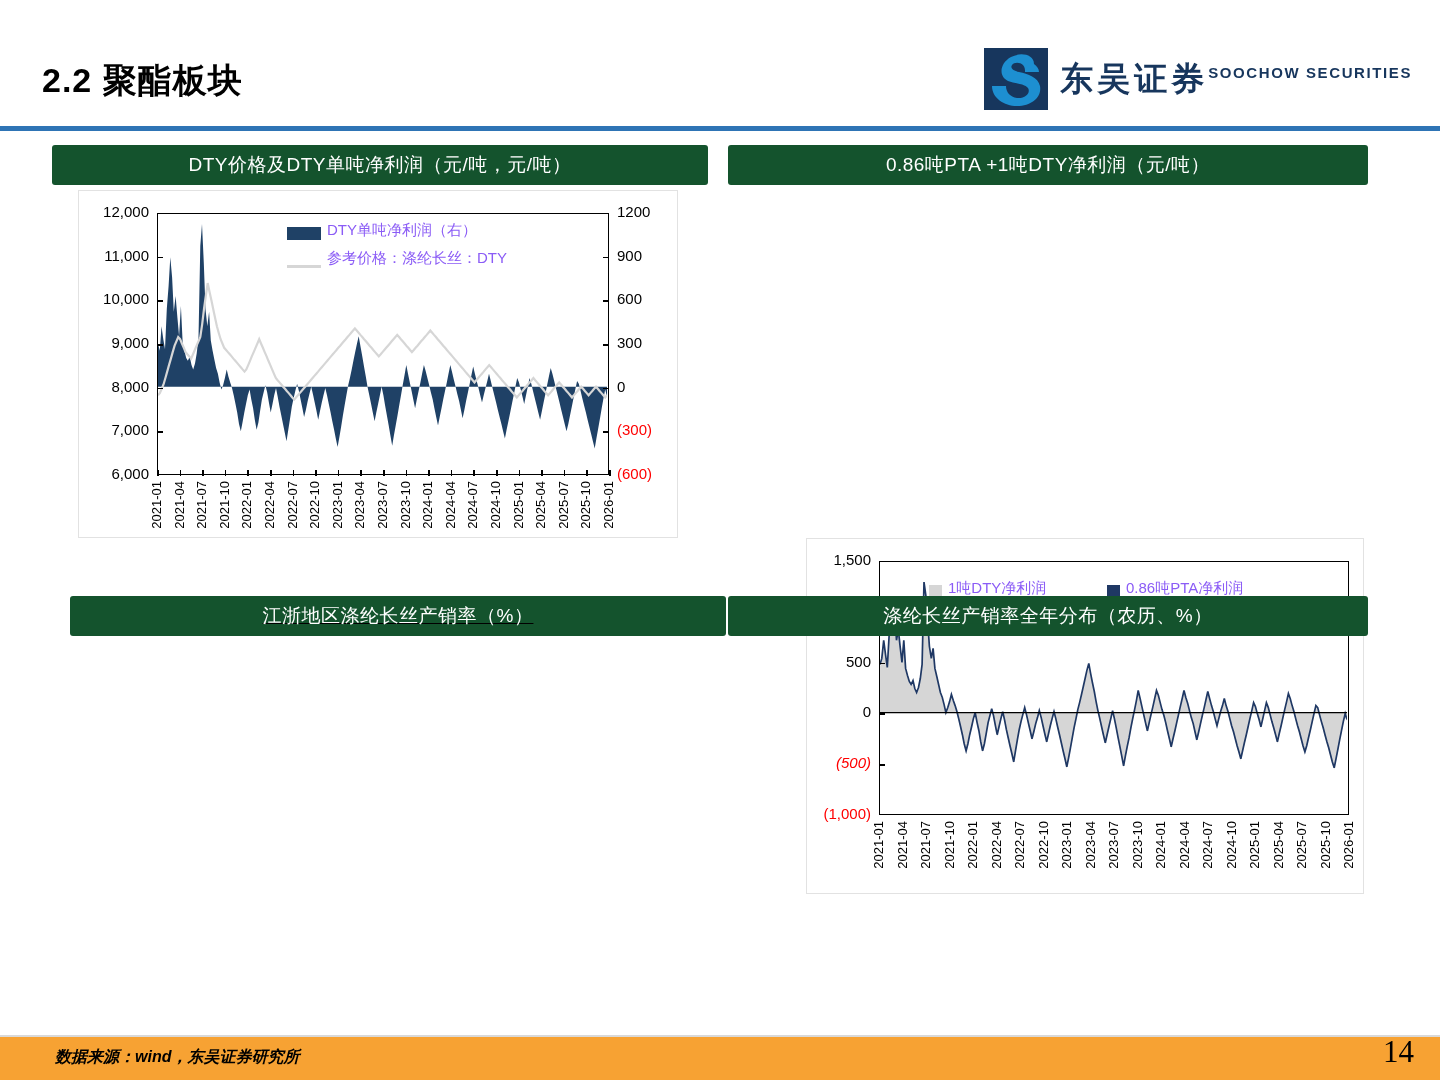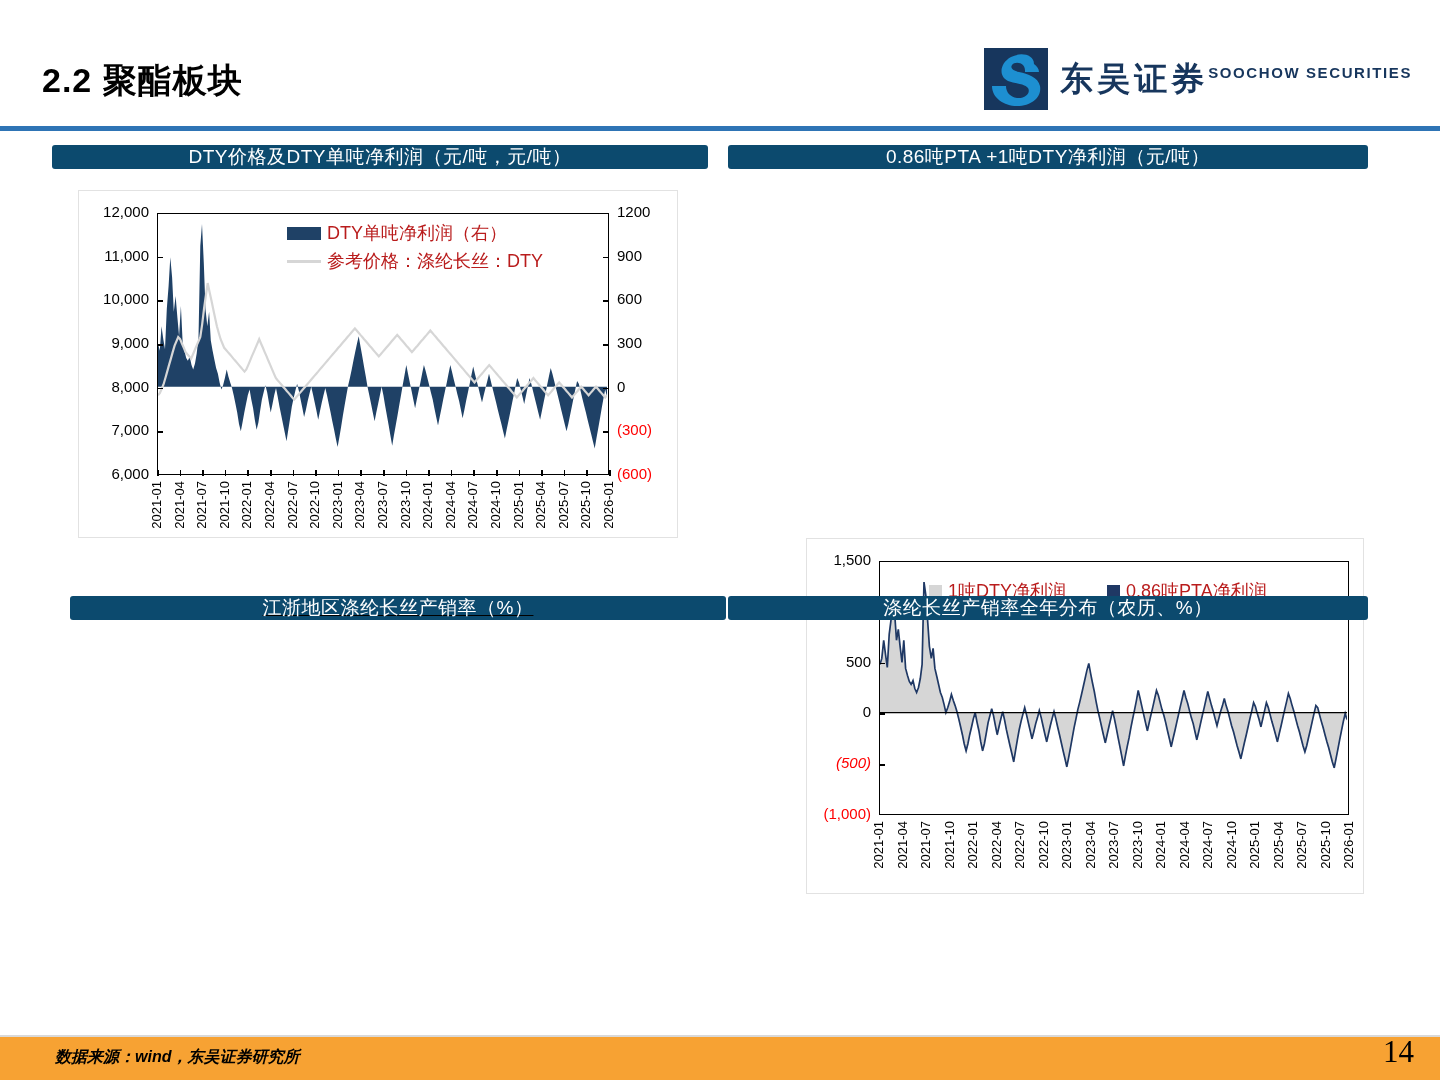--- a/index.html
+++ b/index.html
@@ -23,40 +23,40 @@
   #logo .mark{width:64px;height:62px;position:relative;}
   #logo .logotext{display:flex;flex-direction:row;align-items:flex-start;}
   #logo .cn{font-size:33px;font-weight:bold;color:#17365D;letter-spacing:4px;line-height:1.05;}
   #logo .en{font-size:15px;font-weight:bold;color:#17365D;letter-spacing:1.6px;margin-top:2px;}
   #header-rule{
     position:absolute;left:0;top:126px;width:1440px;height:5px;background:#2E74B5;
   }
   
   .panel{position:absolute;}
   .chart-banner{
-    height:24px;border-radius:3px;background:#0c4a6e;
+    height:40px;border-radius:3px;background:#14532d;
     color:#fff;font-size:19px;display:flex;align-items:center;justify-content:center;
     letter-spacing:.5px;
   }
   .chart-box{
     background:#fff;border:1px solid #E2E2E2;
     position:relative;box-sizing:border-box;
   }
   .plot{position:absolute;border:1.6px solid #000;box-sizing:border-box;overflow:hidden;background:#fff;}
   .plot svg{display:block;}
   .ytick{position:absolute;font-size:15px;color:#000;text-align:right;white-space:nowrap;}
   .ytick.neg{color:#FF0000;}
   .ytick-r{position:absolute;font-size:15px;color:#000;text-align:left;white-space:nowrap;}
   .ytick-r.neg{color:#FF0000;}
   .xtick{
     position:absolute;font-size:13px;color:#000;
     writing-mode:vertical-rl;transform:rotate(180deg);
     white-space:nowrap;letter-spacing:0px;
   }
-  .legend{position:absolute;display:flex;align-items:center;font-size:18px;color:#b91c1c;white-space:nowrap;}
+  .legend{position:absolute;display:flex;align-items:flex-end;font-size:15px;color:#8b5cf6;white-space:nowrap;}
   .legend .sw{display:inline-block;margin-right:6px;}
   .sw-box{width:34px;height:13px;}
   .sw-line{width:34px;height:3px;}
   .sw-sq{width:13px;height:13px;}
   
   #footer-rule{position:absolute;left:0;top:1035px;width:1440px;height:2px;background:#D9D9D9;}
   #footer{
     position:absolute;left:0;top:1037px;width:1440px;height:43px;background:#F7A233;
   }
   #footer-text{

